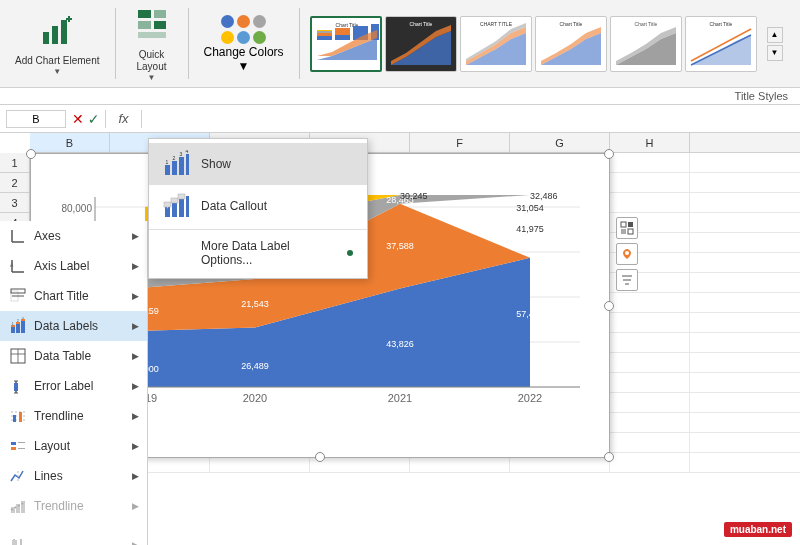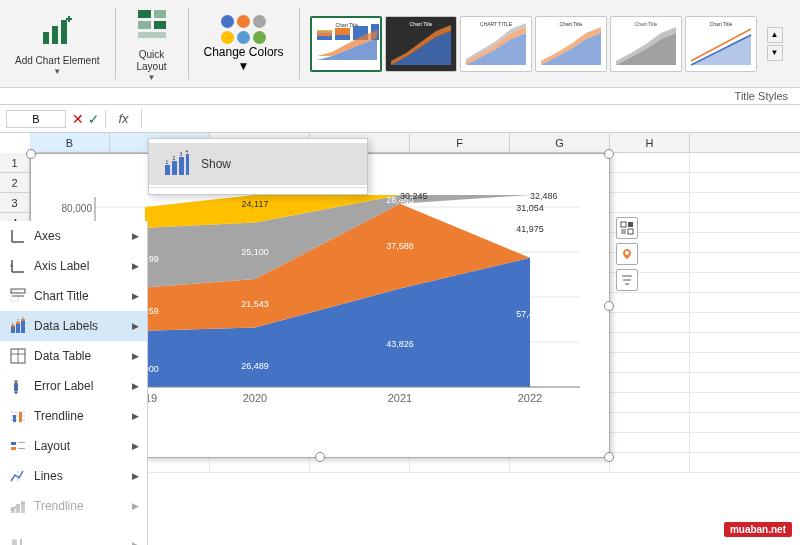--- a/index.html
+++ b/index.html
@@ -640,18 +640,40 @@
         <text x="11" y="10" font-size="5" fill="#333" text-anchor="middle">2</text>
         <rect x="16" y="7" width="5" height="18" fill="#4472C4"></rect>
         <text x="18" y="6" font-size="5" fill="#333" text-anchor="middle">3</text>
         <rect x="23" y="4" width="3" height="21" fill="#4472C4"></rect>
         <text x="24" y="3" font-size="5" fill="#333" text-anchor="middle">4</text>
       </svg>
     </div>
     <span class="menu-label">Show</span>
   </div>
 
+  <div class="menu-item">
+    <div class="menu-icon">
+      <svg width="28" height="28" viewBox="0 0 28 28">
+        <rect x="2" y="15" width="5" height="10" fill="#4472C4"></rect>
+        <rect x="9" y="11" width="5" height="14" fill="#4472C4"></rect>
+        <rect x="16" y="7" width="5" height="18" fill="#4472C4"></rect>
+        <rect x="23" y="4" width="3" height="21" fill="#4472C4"></rect>
+
+        <rect x="1" y="10" width="7" height="5" fill="#ddd" stroke="#aaa" stroke-width="0.5"></rect>
+        <polygon points="4,15 5,15 4.5,17" fill="#ddd"></polygon>
+        <rect x="8" y="6" width="7" height="5" fill="#ddd" stroke="#aaa" stroke-width="0.5"></rect>
+        <rect x="15" y="2" width="7" height="5" fill="#ddd" stroke="#aaa" stroke-width="0.5"></rect>
+      </svg>
+    </div>
+    <span class="menu-label">Data Callout</span>
+  </div>
 
   <div class="menu-divider"></div>
 
+  <div class="menu-item more">
+    <div class="menu-icon" style="display:flex;align-items:center;justify-content:center;">
+    </div>
+    <span class="menu-label">More Data Label Options...</span>
+    <div class="menu-dot"></div>
+  </div>
 </div>
 
 <div class="watermark">muaban.net</div>
 
 </body></html>

